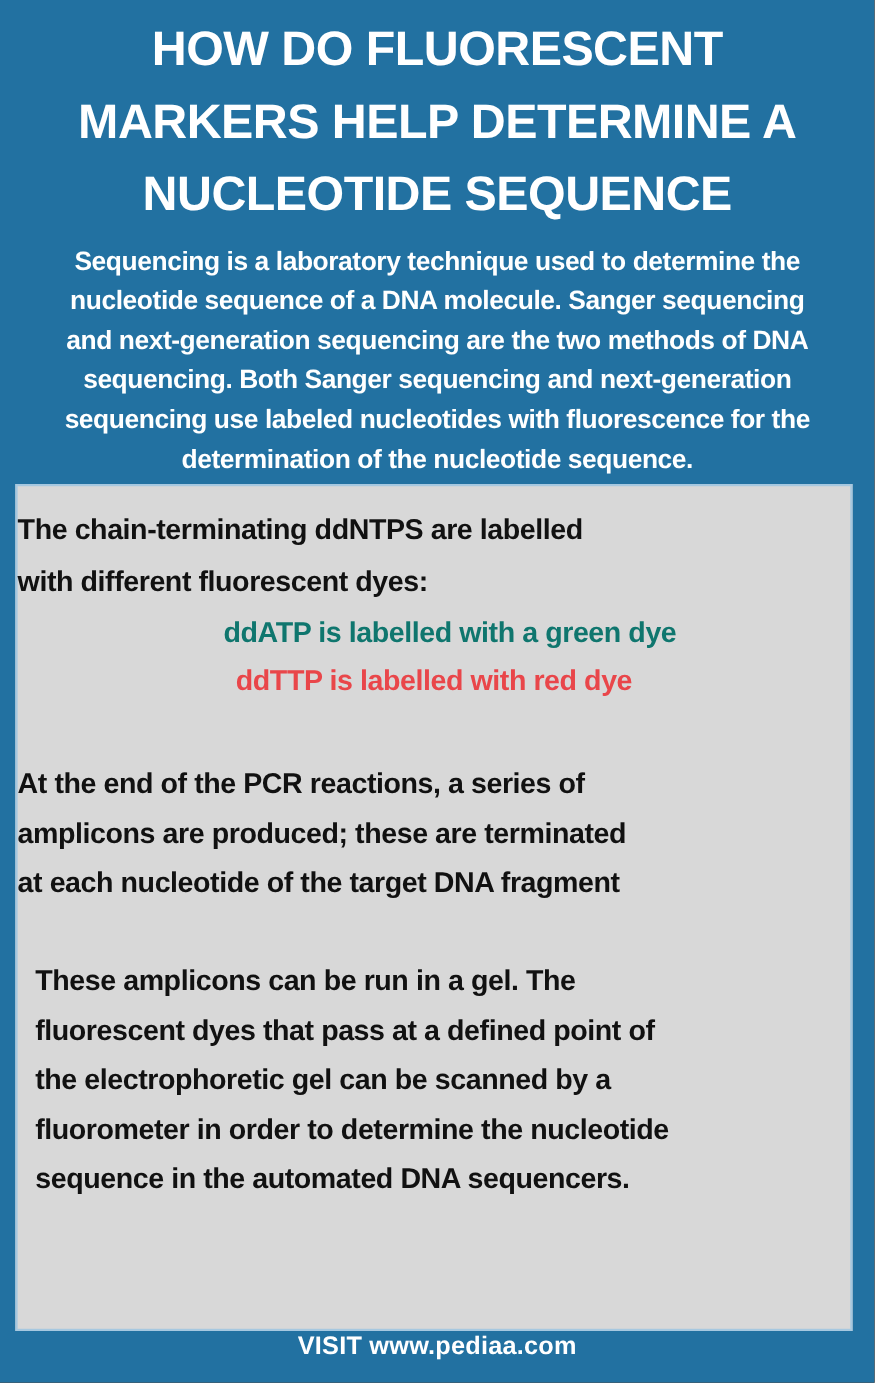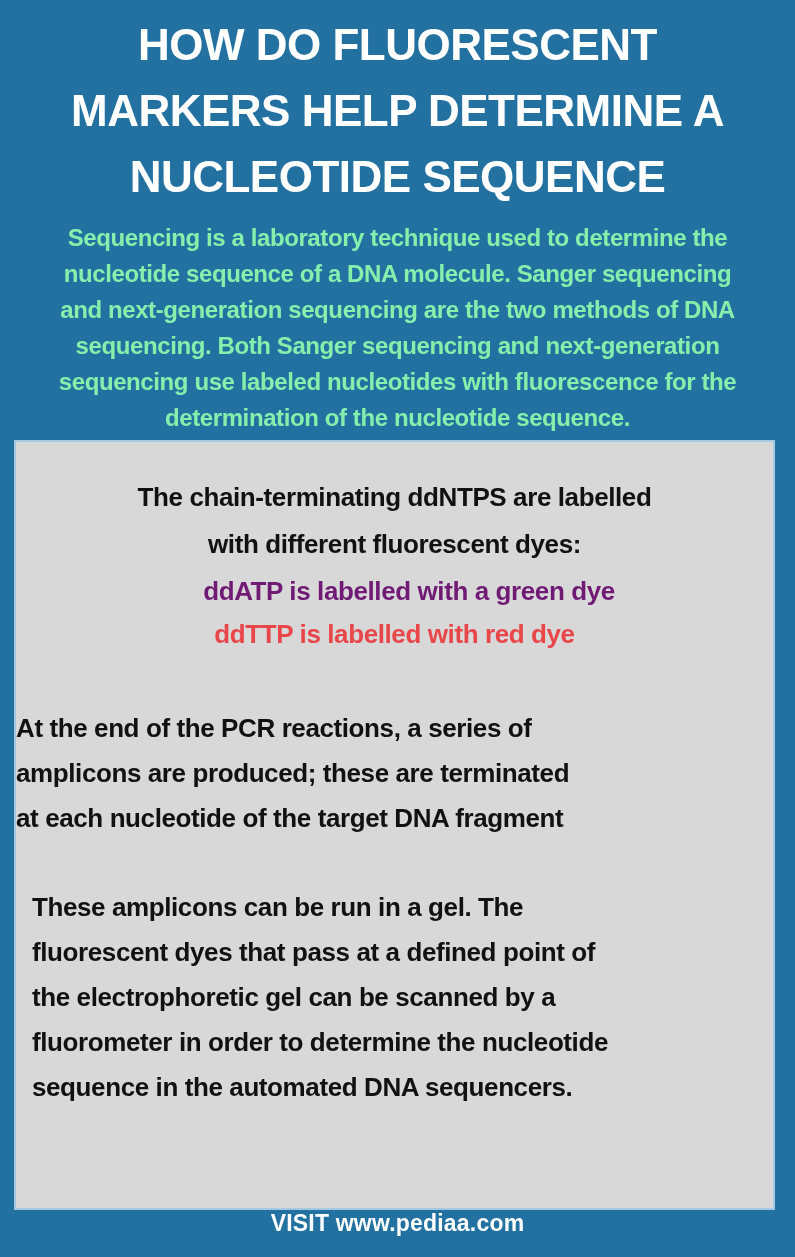--- a/index.html
+++ b/index.html
@@ -23,40 +23,40 @@
     font-size: 44px;
     font-weight: bold;
     line-height: 66px;
     letter-spacing: -0.5px;
     white-space: pre-line;
   }
   .intro {
     margin-top: 10px;
     padding: 0 10px;
     text-align: center;
-    color: #86efac;
+    color: #ffffff;
     font-size: 24px;
     font-weight: bold;
     line-height: 36px;
     letter-spacing: -0.4px;
     white-space: pre-line;
   }
   .panel {
     position: absolute;
     left: 14px;
     top: 440px;
     width: 761px;
     height: 770px;
     box-sizing: border-box;
     background: #d8d8d8;
     border: 2px solid #a6c8e0;
   }
   .panel-heading {
-    margin-top: 32px;
-    text-align: center;
+    margin-top: 16px;
+    text-align: left;
     color: #111111;
     font-size: 26px;
     font-weight: bold;
     line-height: 47px;
     letter-spacing: -0.4px;
     white-space: pre-line;
   }
   .dye-list {
     margin-top: 2px;
   }
@@ -109,21 +109,21 @@
 sequencing. Both Sanger sequencing and next-generation
 sequencing use labeled nucleotides with fluorescence for the
 determination of the nucleotide sequence.</div>
 
   <div class="panel">
 
     <div class="panel-heading">The chain-terminating ddNTPS are labelled
 with different fluorescent dyes:</div>
 
     <div class="dye-list">
-      <div class="dye-line" style="color: #701a75; margin-left: 29px;">ddATP is labelled with a green dye</div>
+      <div class="dye-line" style="color: #0f766e; margin-left: 29px;">ddATP is labelled with a green dye</div>
       <div class="dye-line" style="color: rgb(233, 70, 74);">ddTTP is labelled with red dye</div>
     </div>
 
     <div class="panel-paragraph pcr">At the end of the PCR reactions, a series of
 amplicons are produced; these are terminated
 at each nucleotide of the target DNA fragment</div>
 
     <div class="panel-paragraph gel">These amplicons can be run in a gel. The
 fluorescent dyes that pass at a defined point of
 the electrophoretic gel can be scanned by a

